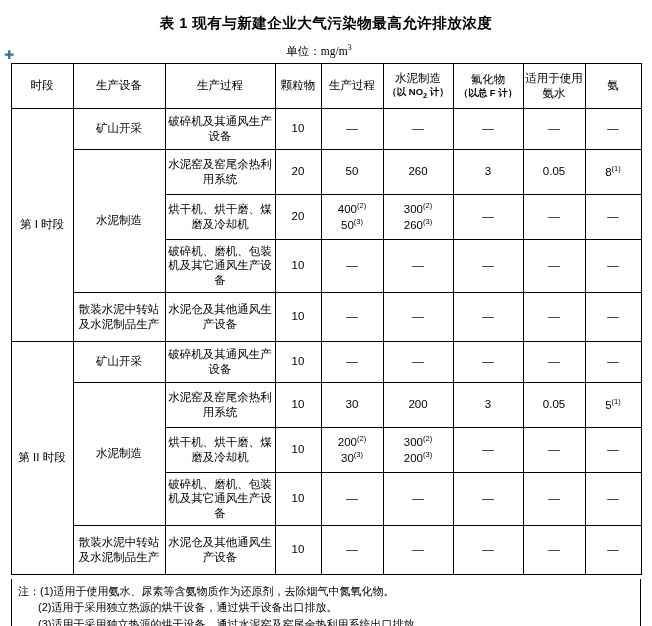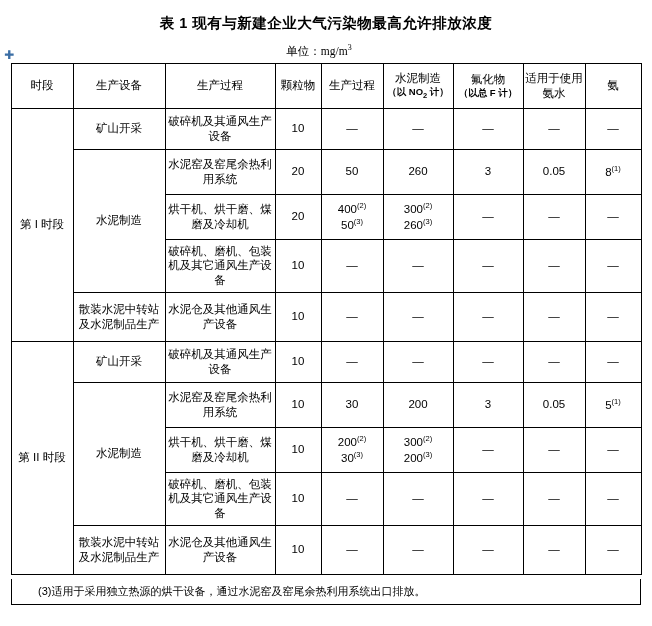--- a/index.html
+++ b/index.html
@@ -261,16 +261,18 @@
         <td class="dash">—</td>
         <td class="dash">—</td>
         <td class="dash">—</td>
         <td class="dash">—</td>
         <td class="dash">—</td>
       </tr>
     </tbody>
   </table>
 
   <div class="notes">
+    <div>注：(1)适用于使用氨水、尿素等含氨物质作为还原剂，去除烟气中氮氧化物。</div>
+    <div class="note-indent">(2)适用于采用独立热源的烘干设备，通过烘干设备出口排放。</div>
     <div class="note-indent">(3)适用于采用独立热源的烘干设备，通过水泥窑及窑尾余热利用系统出口排放。</div>
   </div>
 
 </div>
 
 </body></html>

